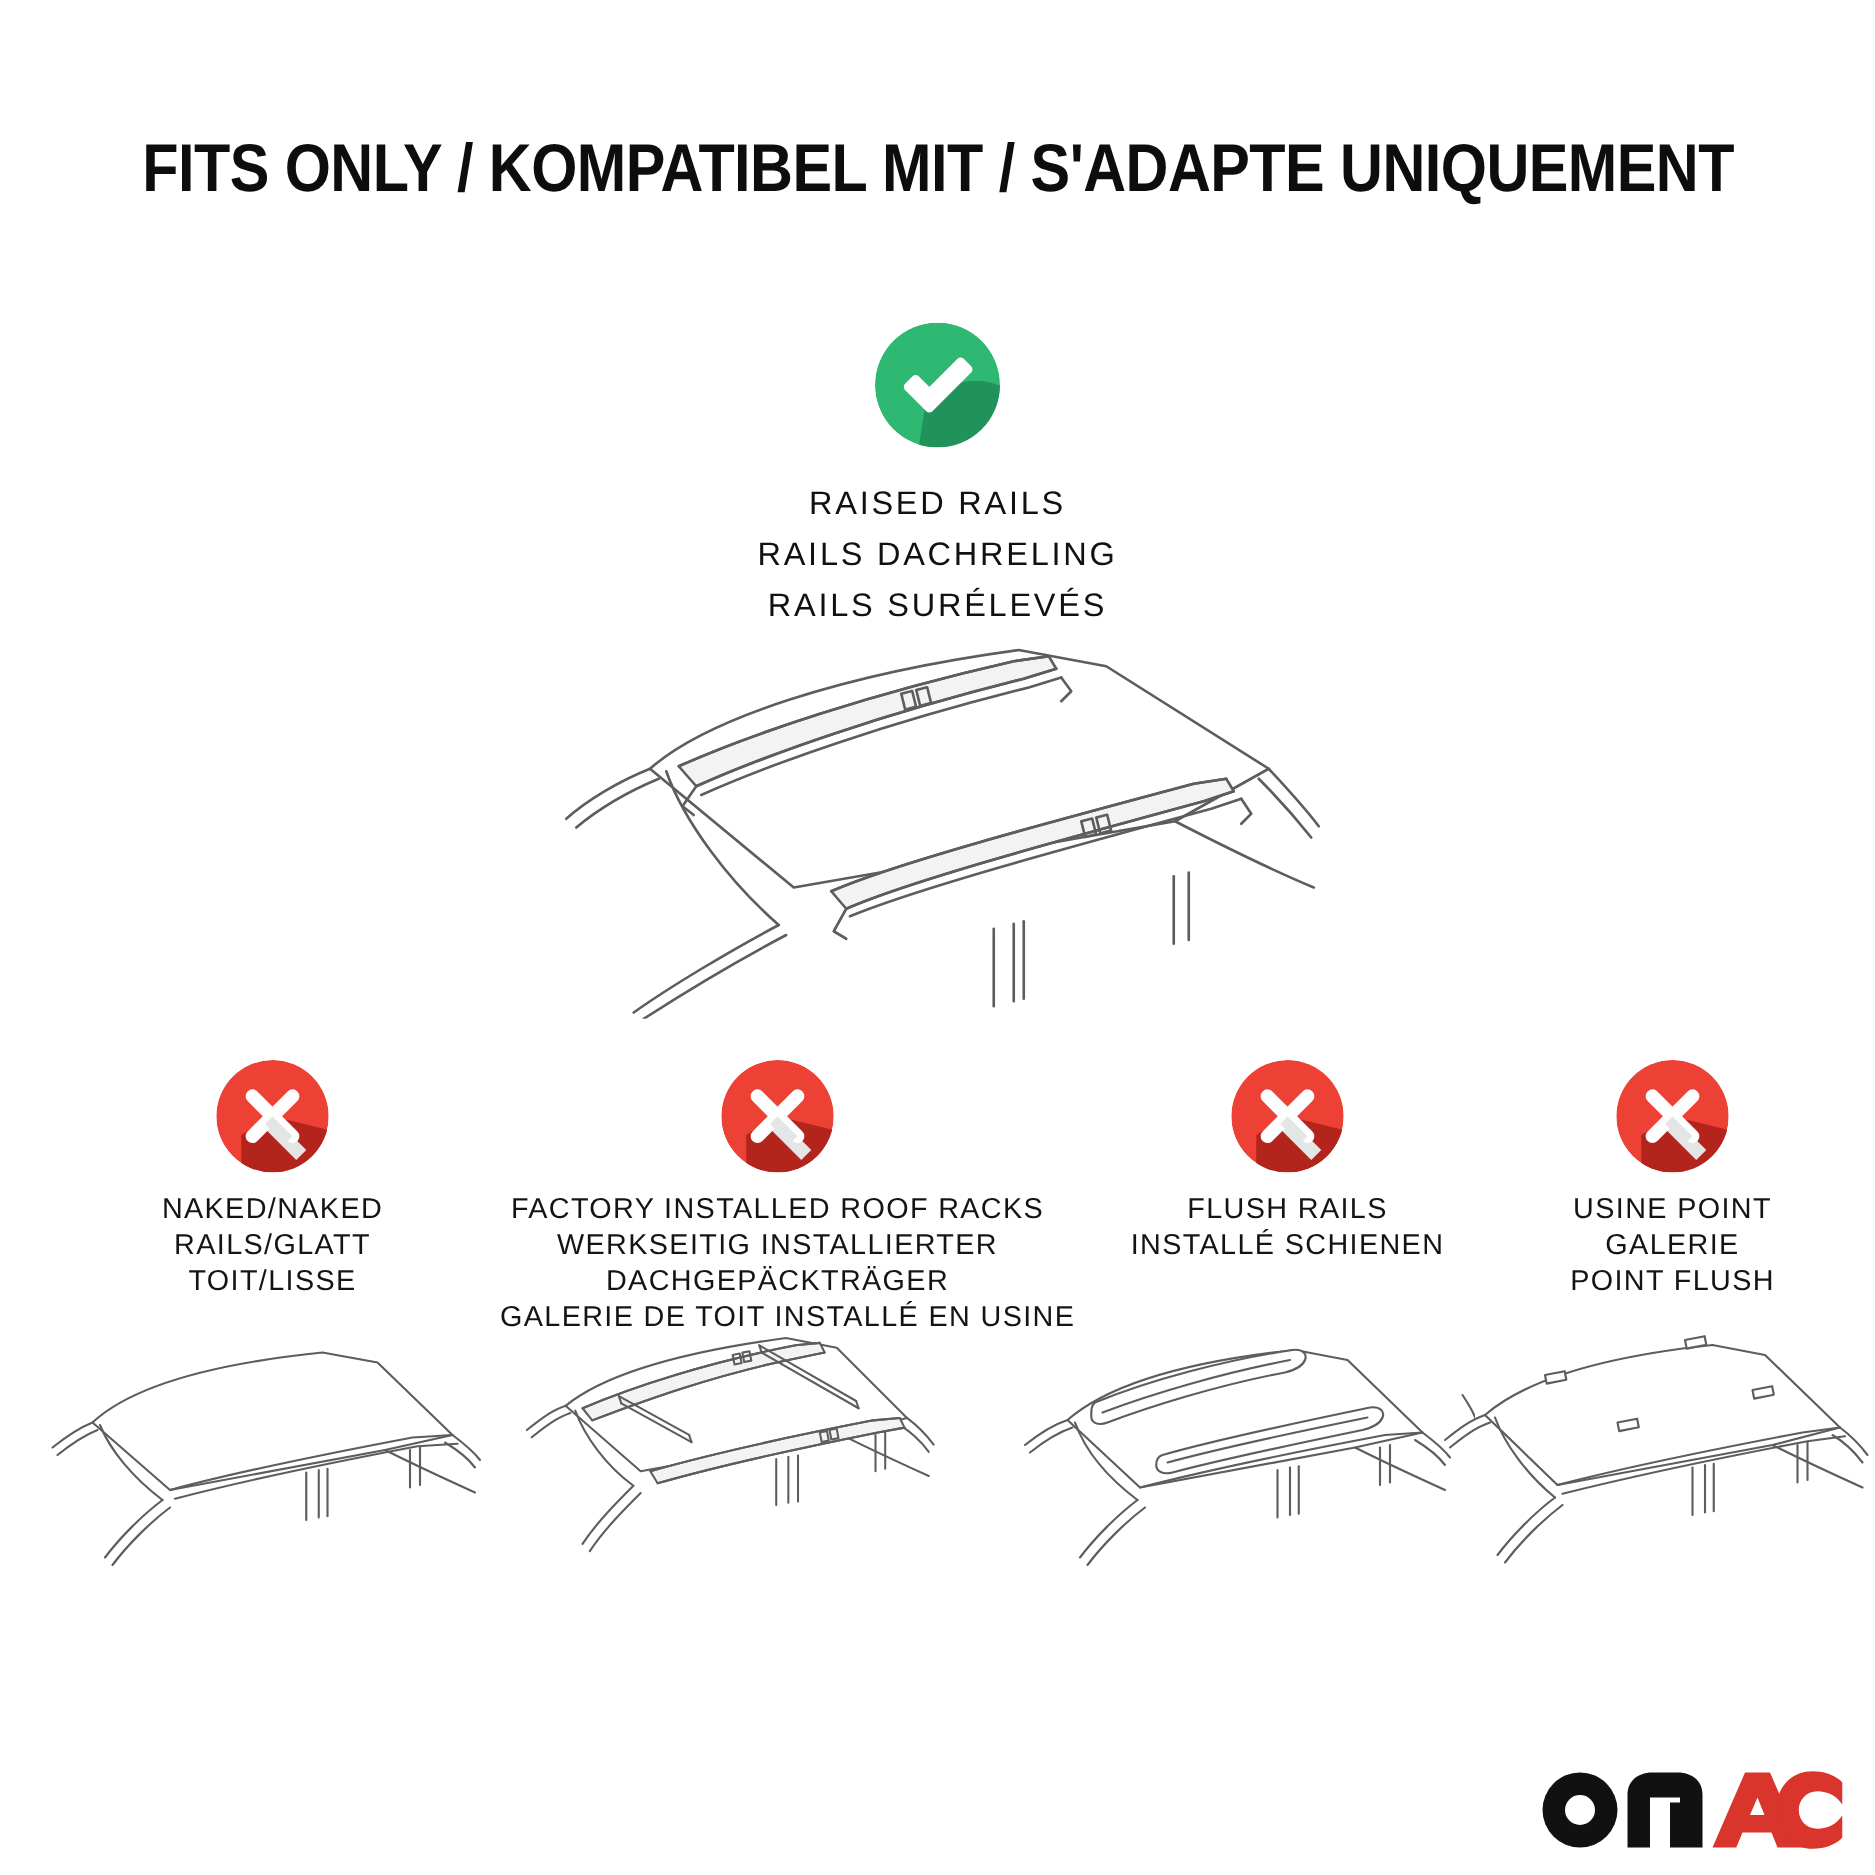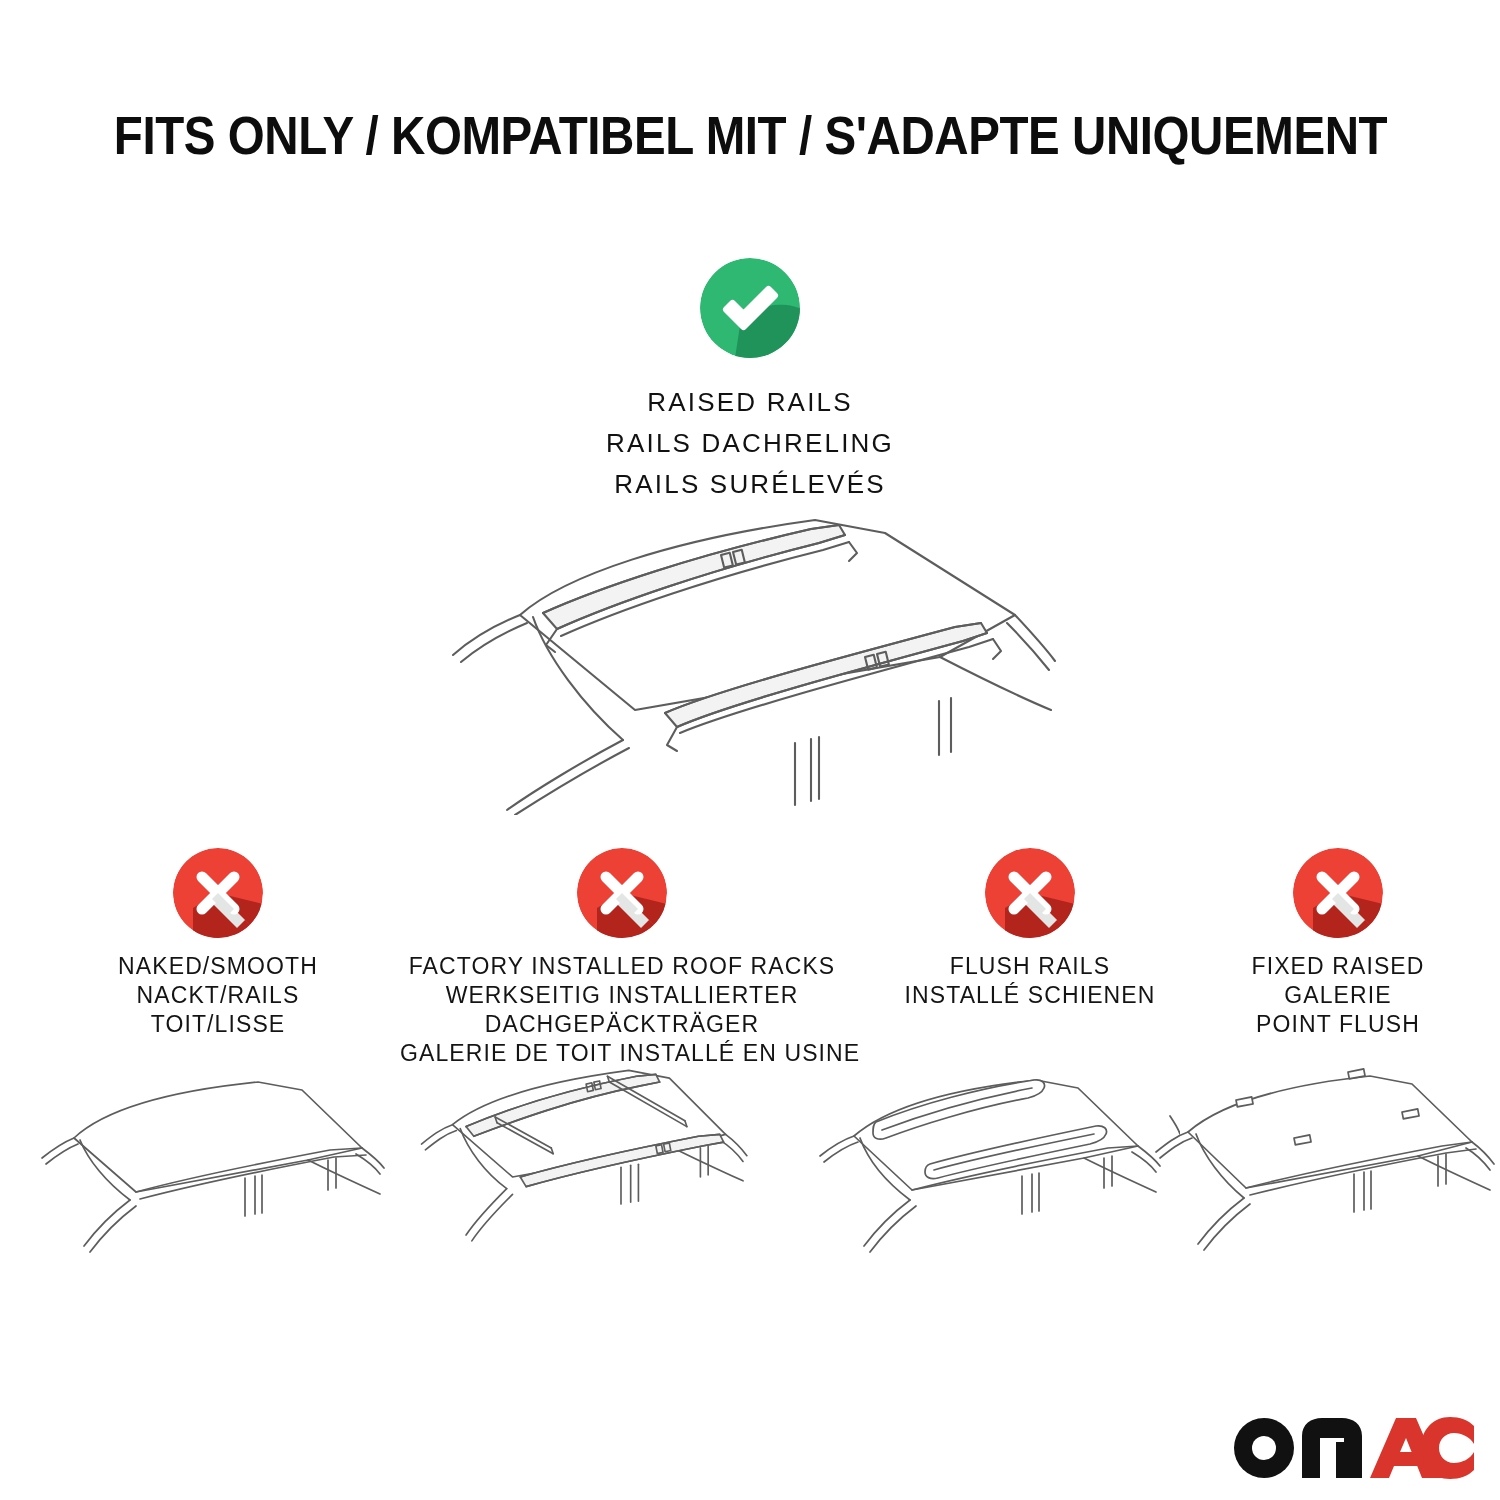--- a/index.html
+++ b/index.html
@@ -221,22 +221,22 @@
           <path d="M45 45 L72 72 L64 80 L37 53 Z" fill="#e4e6e6"></path>
           <g stroke="#ffffff" stroke-width="11" stroke-linecap="round">
             <line x1="29" y1="29" x2="61" y2="61"></line>
             <line x1="61" y1="29" x2="29" y2="61"></line>
           </g>
           <path d="M45 45 L61 61 L55 67 L39 51 Z" fill="#e4e6e6"></path>
         </svg>
       </div>
     </div>
     <div class="reject-labels">
-      <div class="reject-line">NAKED/SMOOTH</div>
-      <div class="reject-line">NACKT/RAILS</div>
+      <div class="reject-line">NAKED/NAKED</div>
+      <div class="reject-line">RAILS/GLATT</div>
       <div class="reject-line">TOIT/LISSE</div>
     </div>
   </div>
 
   <div class="reject-col" style="left:400px; width:444px;">
     <div class="reject-icon-wrap">
       <div class="status-icon" style="width:90px;height:90px;">
         <svg viewBox="0 0 90 90" width="90" height="90" aria-hidden="true">
           <circle cx="45" cy="45" r="45" fill="#ed4136"></circle>
           <path d="M45 45 L90 90 L20 90 L20 60 Z" fill="#b3241c"></path>
@@ -290,21 +290,21 @@
           <path d="M45 45 L72 72 L64 80 L37 53 Z" fill="#e4e6e6"></path>
           <g stroke="#ffffff" stroke-width="11" stroke-linecap="round">
             <line x1="29" y1="29" x2="61" y2="61"></line>
             <line x1="61" y1="29" x2="29" y2="61"></line>
           </g>
           <path d="M45 45 L61 61 L55 67 L39 51 Z" fill="#e4e6e6"></path>
         </svg>
       </div>
     </div>
     <div class="reject-labels">
-      <div class="reject-line">FIXED RAISED</div>
+      <div class="reject-line">USINE POINT</div>
       <div class="reject-line">GALERIE</div>
       <div class="reject-line">POINT FLUSH</div>
     </div>
   </div>
 </div>
 
 <div class="col-drawing" style="left:40px; top:1060px; width:360px;">
   <svg viewBox="0 0 360 215" preserveAspectRatio="xMidYMid meet" aria-hidden="true">
     <g fill="none" stroke="#5d5d5d" stroke-width="1.7" stroke-linejoin="round" stroke-linecap="round">
       <path d="M34 78 C62 52 120 32 218 22 L262 30 L322 88 L268 100 L96 132 Z" fill="#ffffff"></path>

